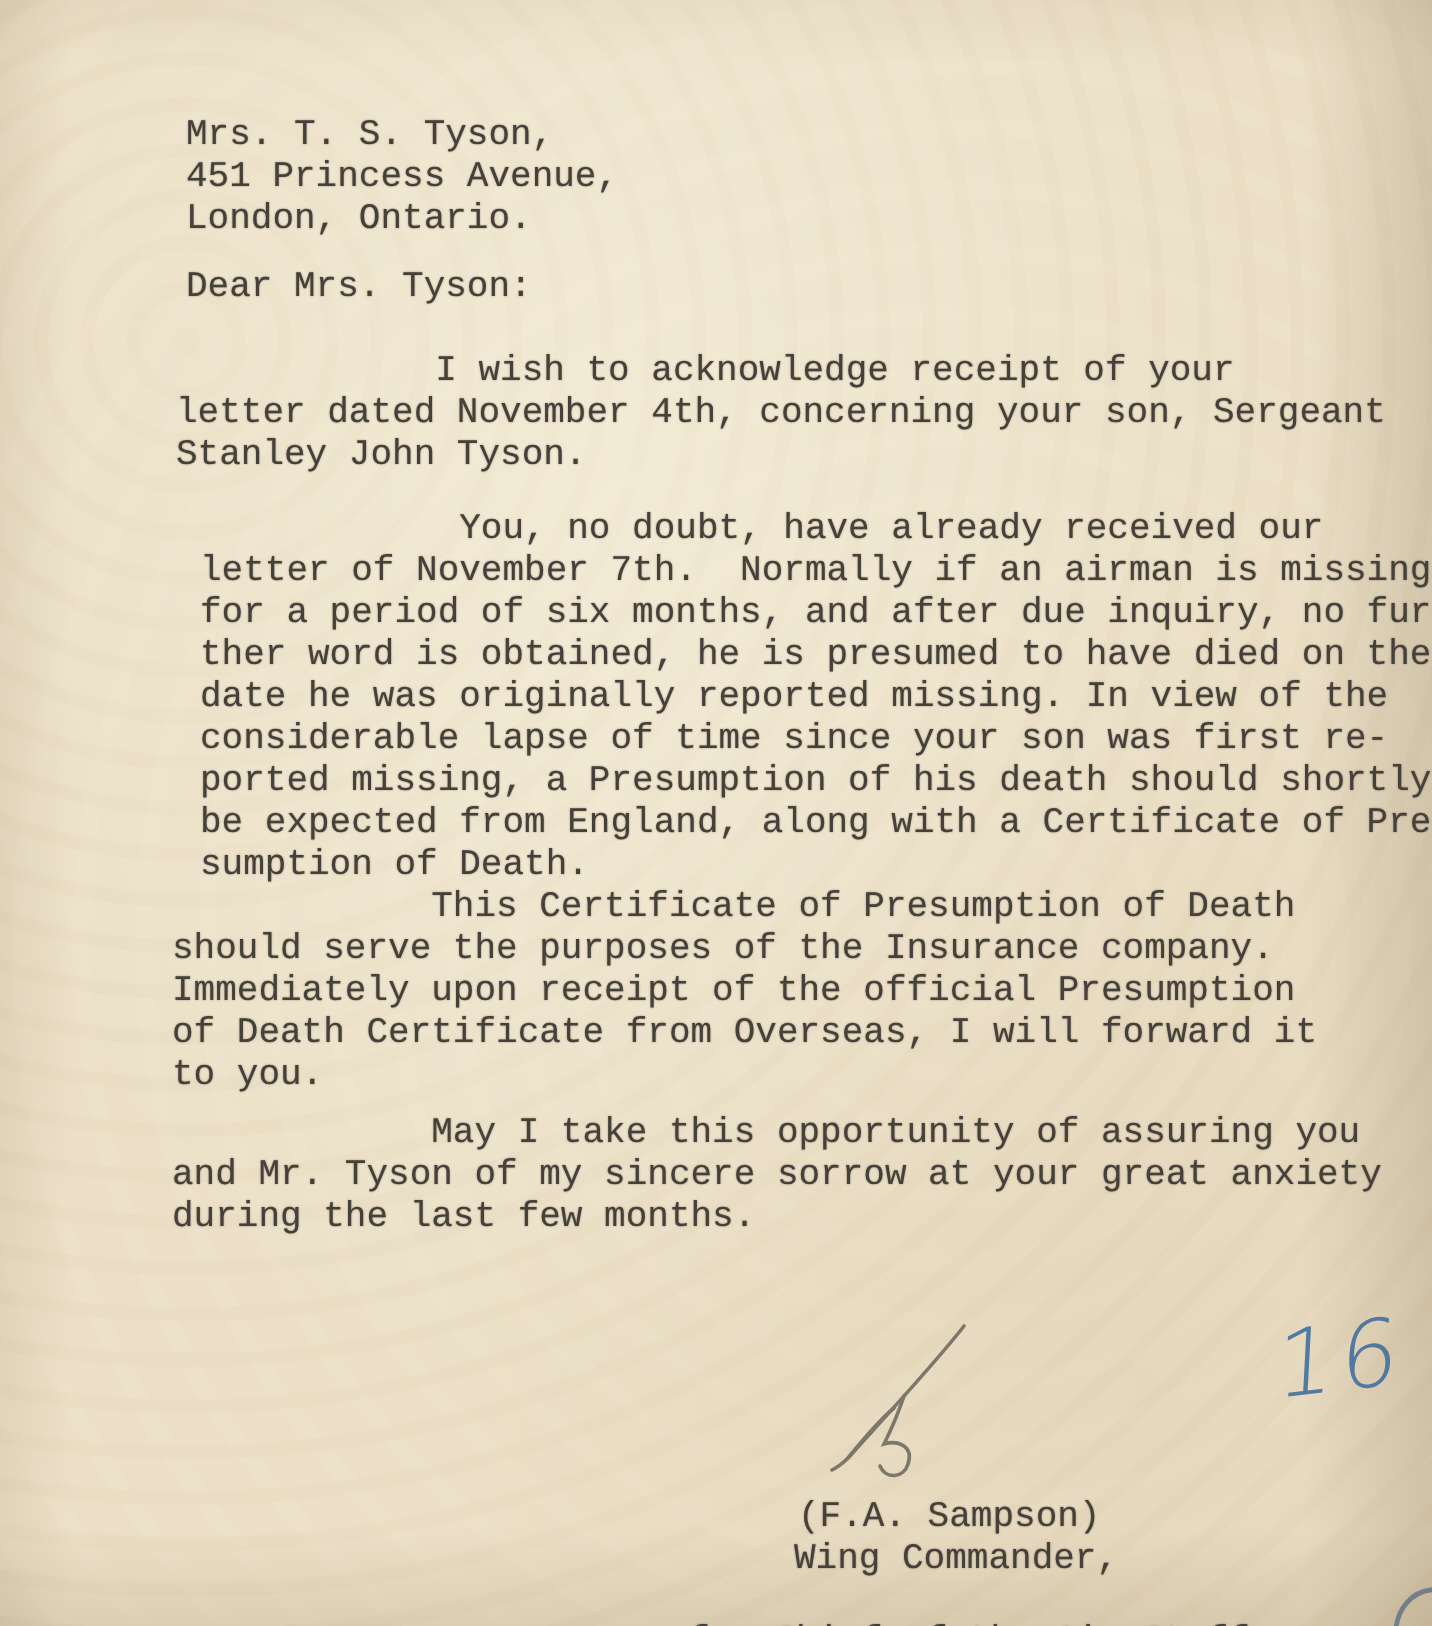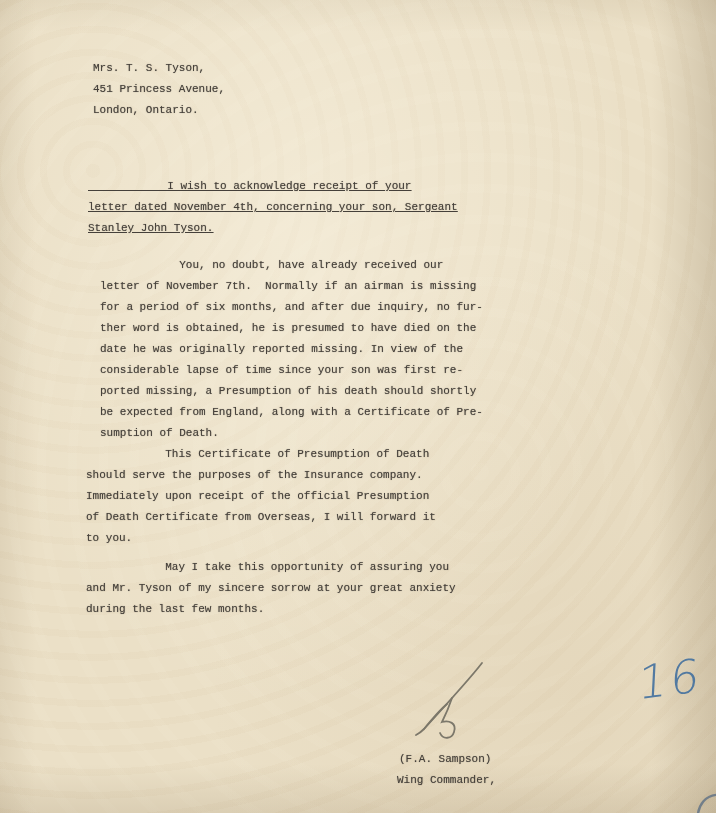--- a/index.html
+++ b/index.html
@@ -13,21 +13,21 @@
       radial-gradient(ellipse at 42% 30%, rgba(255, 250, 236, 0.40) 0%, rgba(255,250,236,0.0) 58%),
       radial-gradient(ellipse at 80% 85%, rgba(170, 140, 95, 0.10) 0%, rgba(170,140,95,0.0) 45%),
       linear-gradient(to right, rgba(120, 98, 64, 0.10) 0%, rgba(120,98,64,0.0) 5%, rgba(120,98,64,0.0) 91%, rgba(110, 90, 58, 0.20) 100%),
       linear-gradient(to bottom, rgba(130, 108, 70, 0.08) 0%, rgba(130,108,70,0.0) 4%, rgba(130,108,70,0.0) 94%, rgba(120, 98, 62, 0.14) 100%),
       repeating-radial-gradient(circle at 13% 21%, rgba(190, 160, 115, 0.05) 0 7px, rgba(0,0,0,0) 7px 23px),
       repeating-radial-gradient(circle at 67% 58%, rgba(255, 248, 230, 0.06) 0 9px, rgba(0,0,0,0) 9px 31px);
     font-family: "Liberation Mono", "DejaVu Sans Mono", monospace;
   }
   .type {
     position: absolute;
-    font-size: 11px;
+    font-size: 18px;
     line-height: 21px;
     color: #45403a;
     letter-spacing: 0;
     white-space: pre;
     text-shadow: 0 0 1px rgba(70, 62, 52, 0.55);
   }
   .sig-line { text-align: left; }
   .handwrite-16 {
     position: absolute;
     left: 638px;
@@ -45,22 +45,23 @@
 </style>
 </head>
 <body>
 
 <div class="scan">
 
   <div class="type" style="left:93px; top:58px;">Mrs. T. S. Tyson,
 451 Princess Avenue,
 London, Ontario.</div>
 
+  <div class="type" style="left:93px; top:134px;">Dear Mrs. Tyson:</div>
 
-  <div class="type" style="left:88px; top:176px;text-decoration:underline;">            I wish to acknowledge receipt of your
+  <div class="type" style="left:88px; top:176px;">            I wish to acknowledge receipt of your
 letter dated November 4th, concerning your son, Sergeant
 Stanley John Tyson.</div>
 
   <div class="type" style="left:100px; top:255px;">            You, no doubt, have already received our
 letter of November 7th.  Normally if an airman is missing
 for a period of six months, and after due inquiry, no fur-
 ther word is obtained, he is presumed to have died on the
 date he was originally reported missing. In view of the
 considerable lapse of time since your son was first re-
 ported missing, a Presumption of his death should shortly

